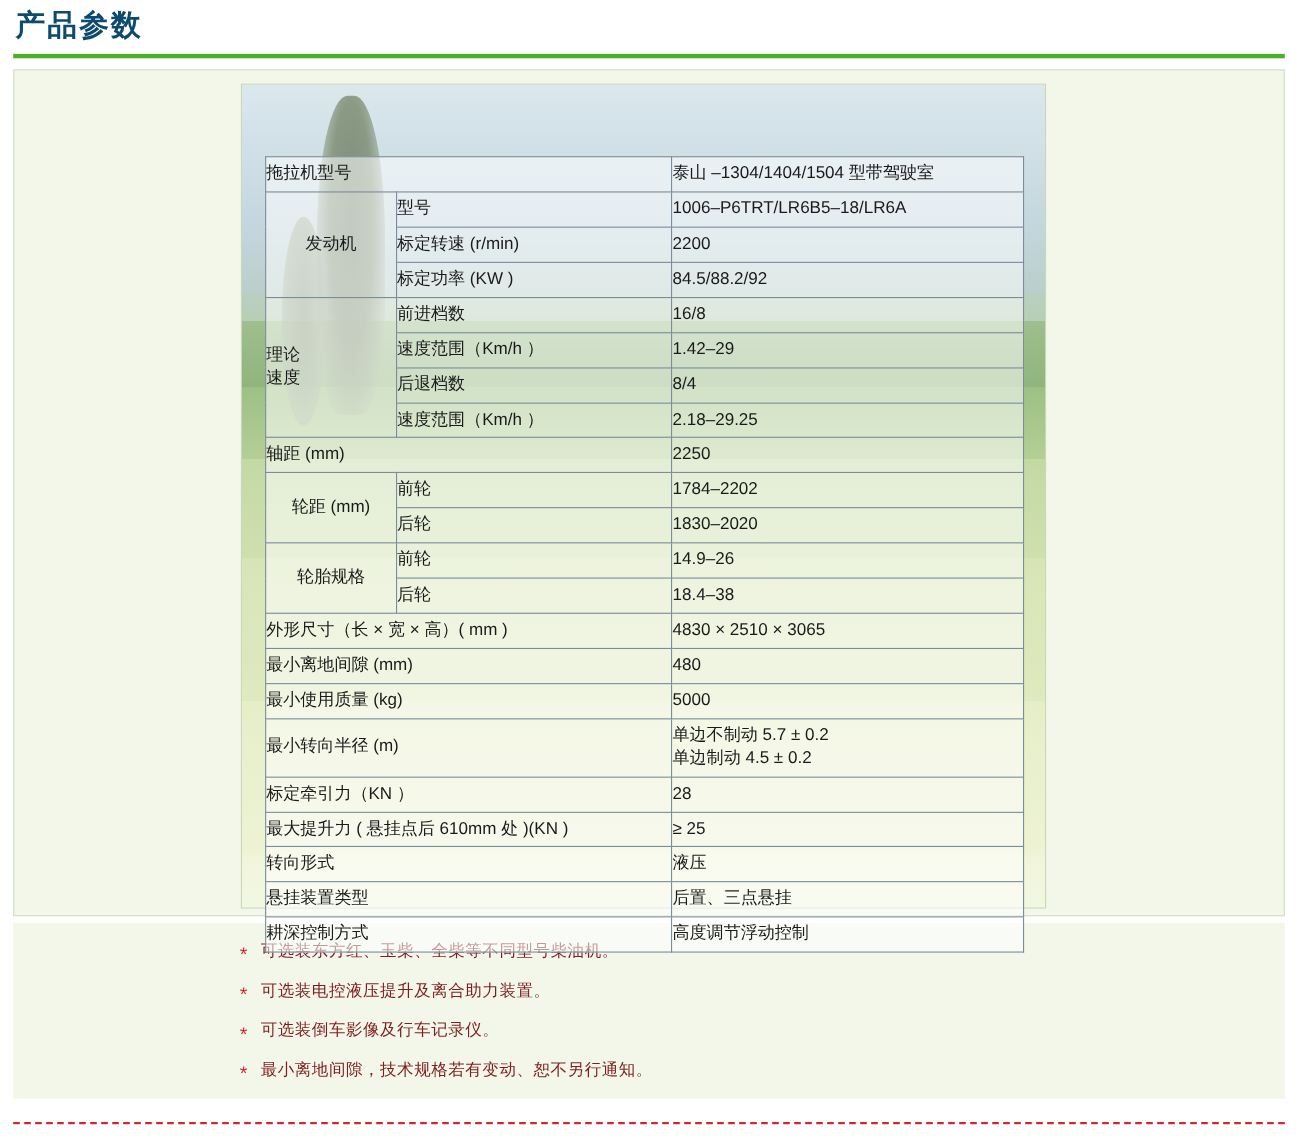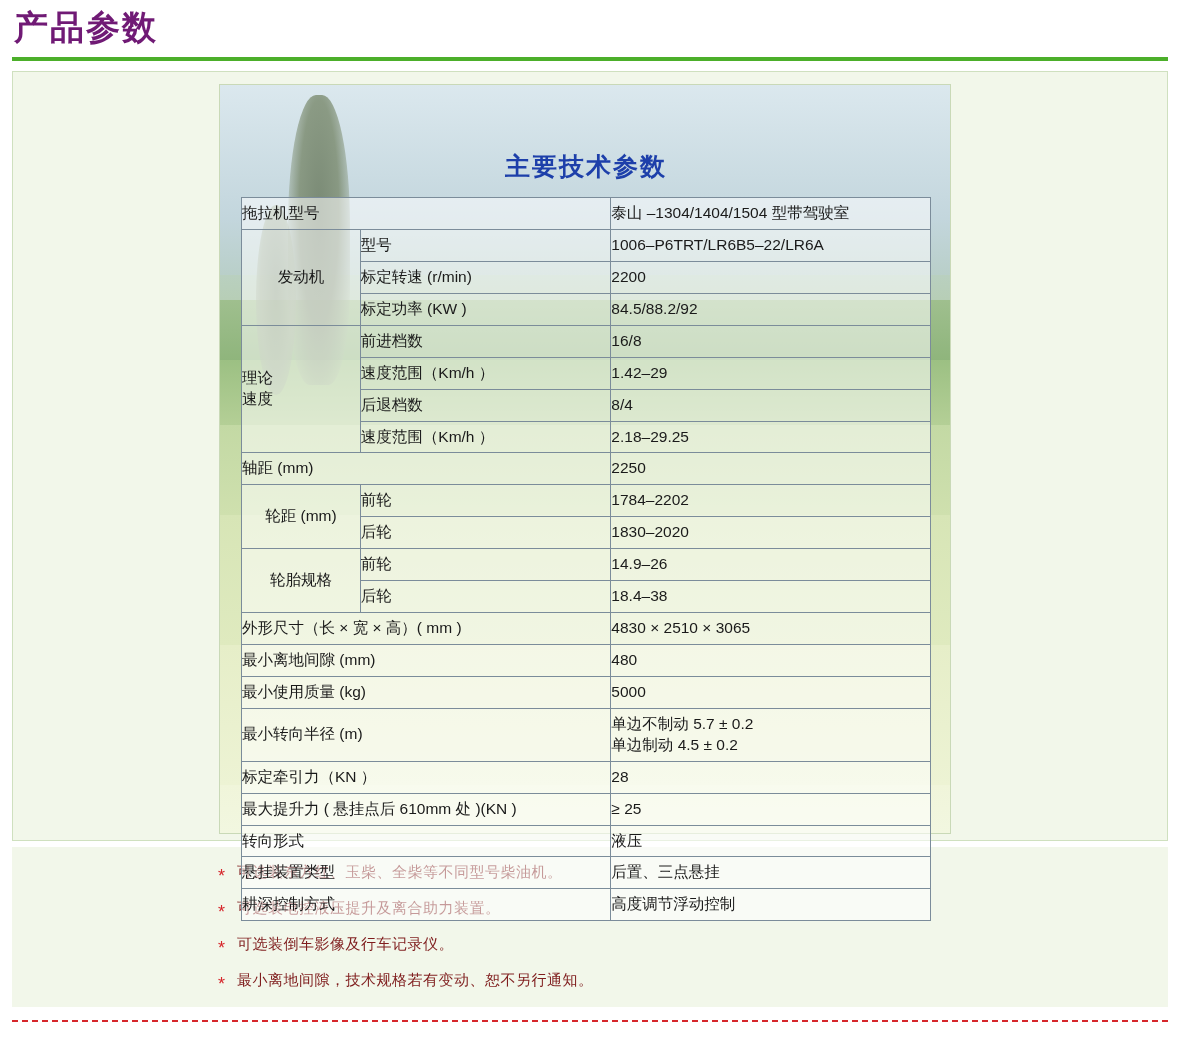--- a/index.html
+++ b/index.html
@@ -13,23 +13,23 @@
     height: 1040px;
     position: relative;
     overflow: hidden;
   }
 
   
   .page-header {
     padding: 8px 0 4px 14px;
   }
   .page-title {
-    font-size: 34px;
+    font-size: 27px;
     font-weight: bold;
-    color: #701a75;
+    color: #0c4a6e;
     letter-spacing: 2px;
     line-height: 1.15;
     margin: 0;
   }
   .header-rule {
     height: 4px;
     background: #4caf2a;
     margin: 6px 12px 0 12px;
   }
 
@@ -171,32 +171,31 @@
 
 <div class="panel">
 
   <div class="photo-card">
     <div class="sky-haze"></div>
     <div class="tree"></div>
     <div class="tree2"></div>
   </div>
 
   <div class="table-wrap">
-    <div class="table-title">主要技术参数</div>
     <table class="spec">
       <tbody>
         <tr>
           <td class="lbl-span nowrap" colspan="2">拖拉机型号</td>
           <td class="val">泰山 –1304/1404/1504 型带驾驶室</td>
         </tr>
 
         <tr>
           <td class="lbl-a" rowspan="3" style="text-align:center">发动机</td>
           <td class="lbl-b">型号</td>
-          <td class="val">1006–P6TRT/LR6B5–22/LR6A</td>
+          <td class="val">1006–P6TRT/LR6B5–18/LR6A</td>
         </tr>
         <tr>
           <td class="lbl-b">标定转速 (r/min)</td>
           <td class="val">2200</td>
         </tr>
         <tr>
           <td class="lbl-b">标定功率 (KW )</td>
           <td class="val">84.5/88.2/92</td>
         </tr>
 

